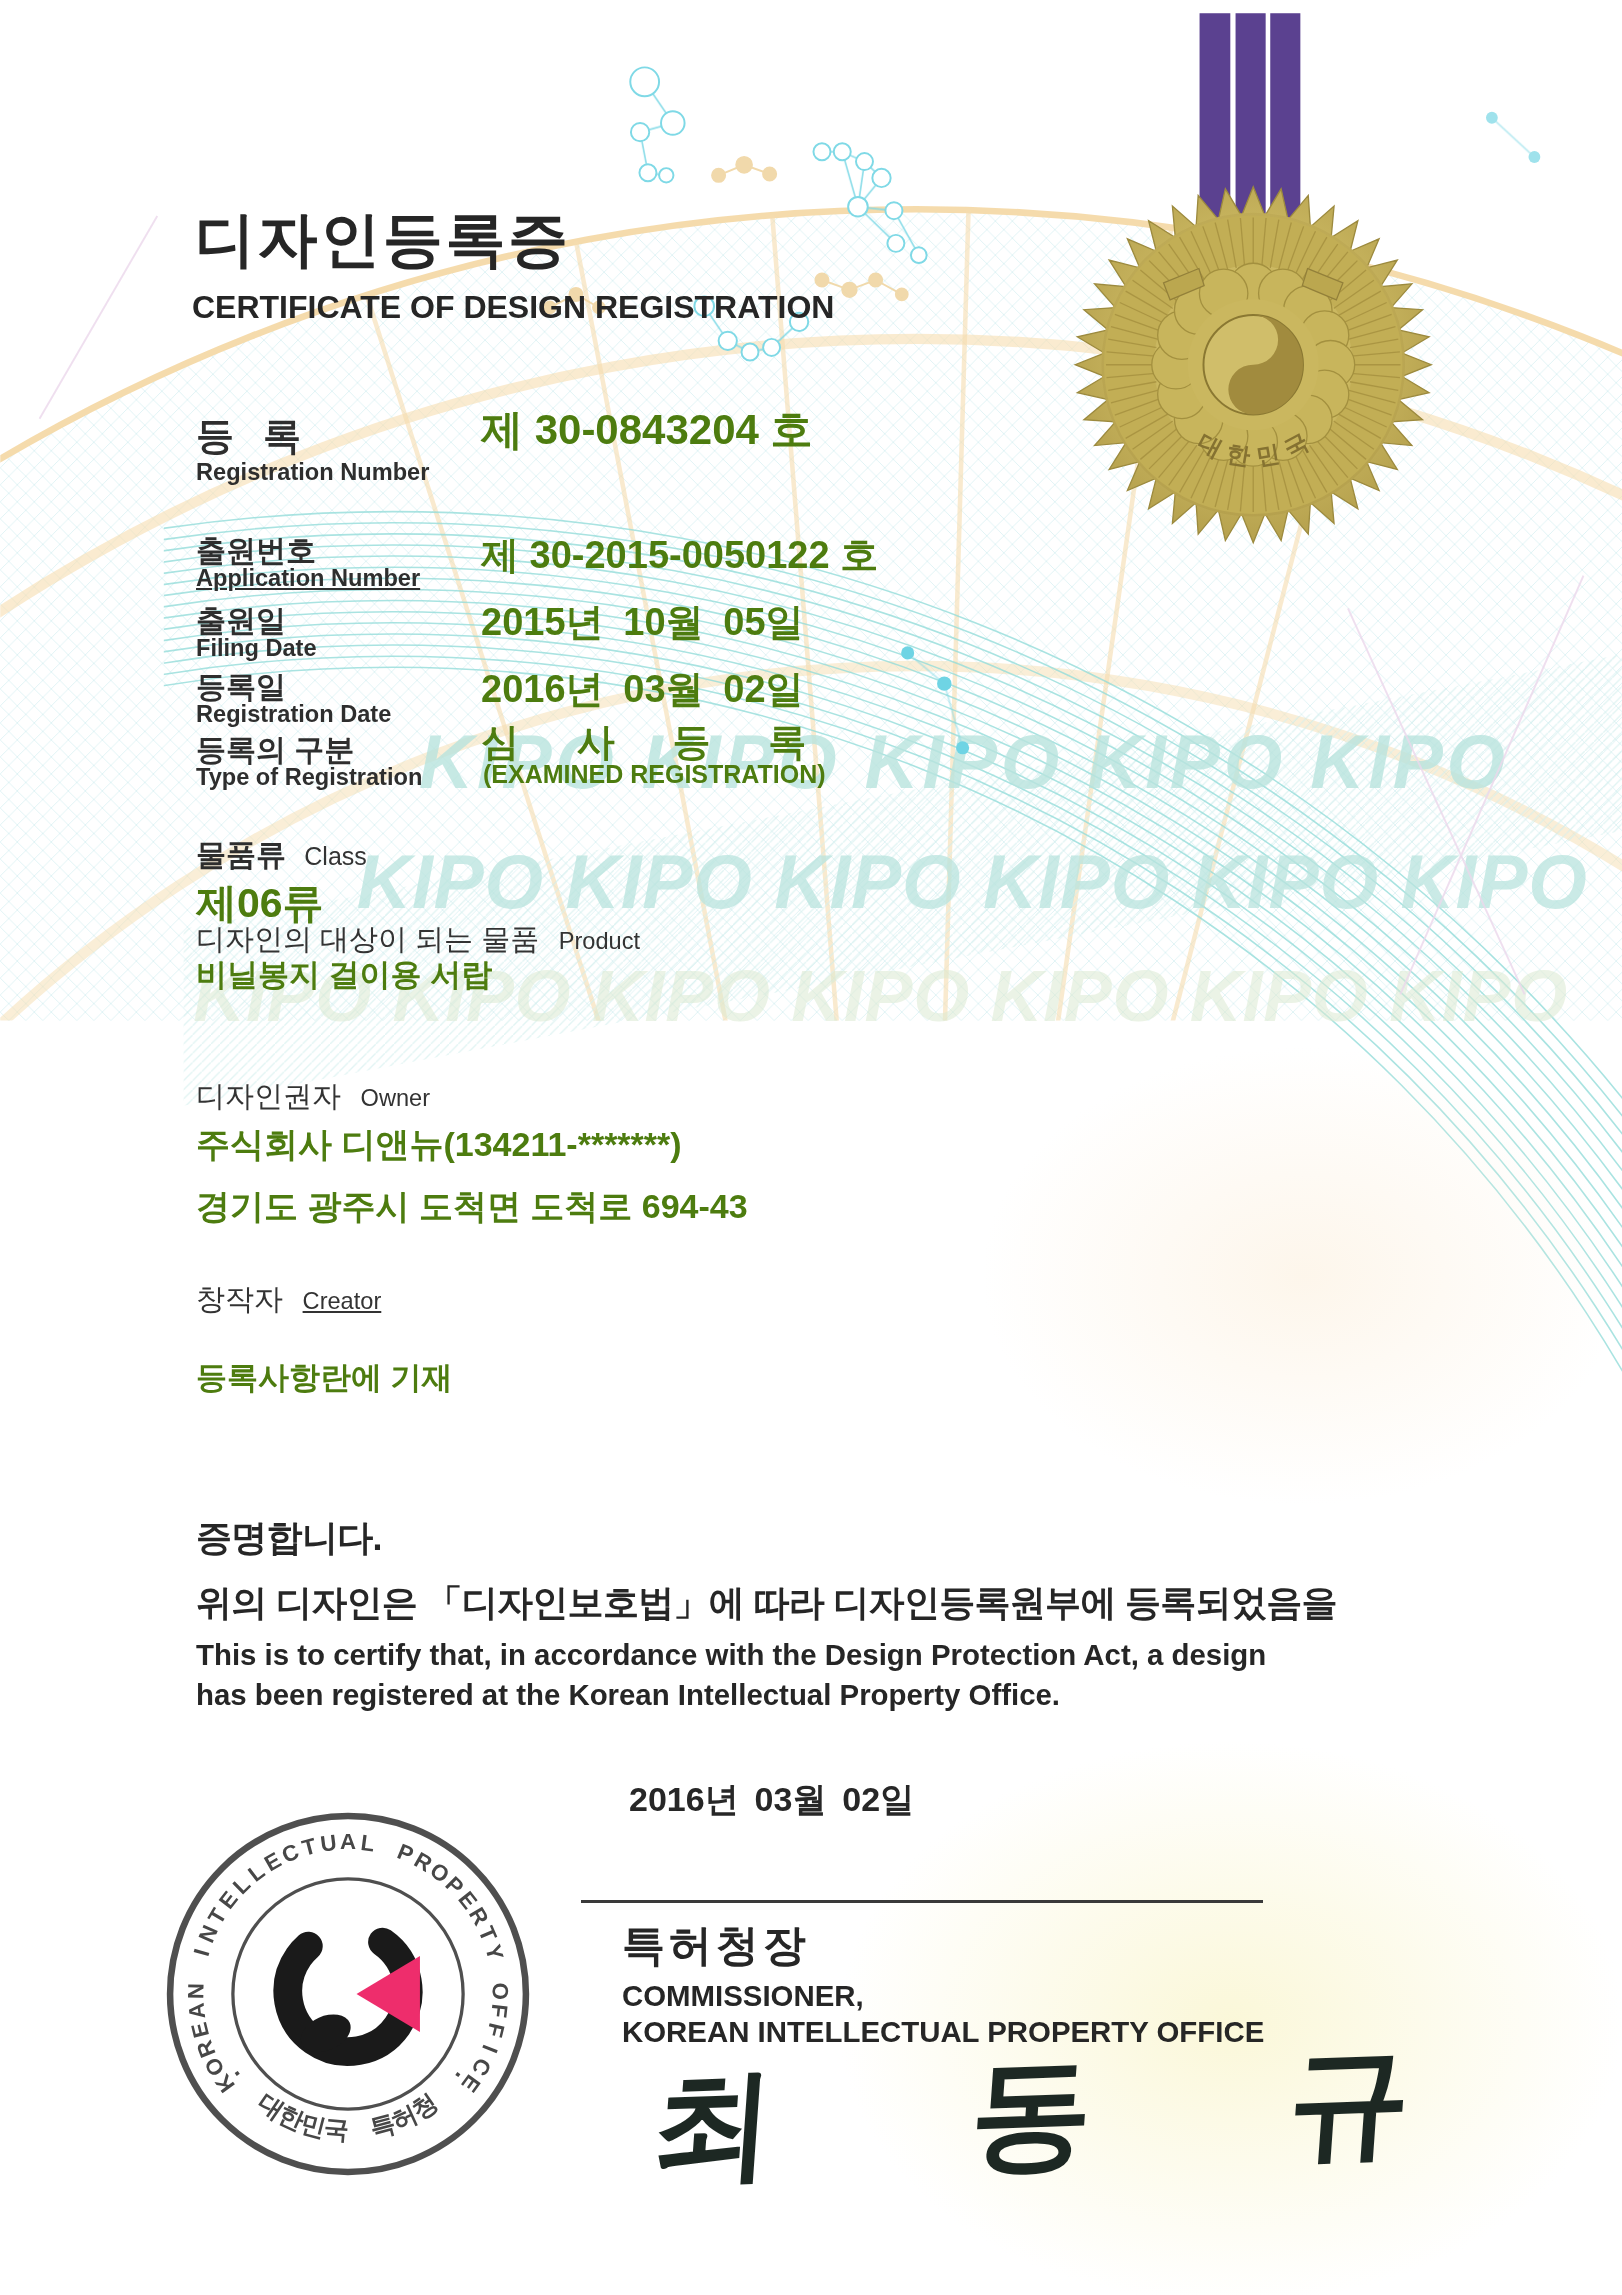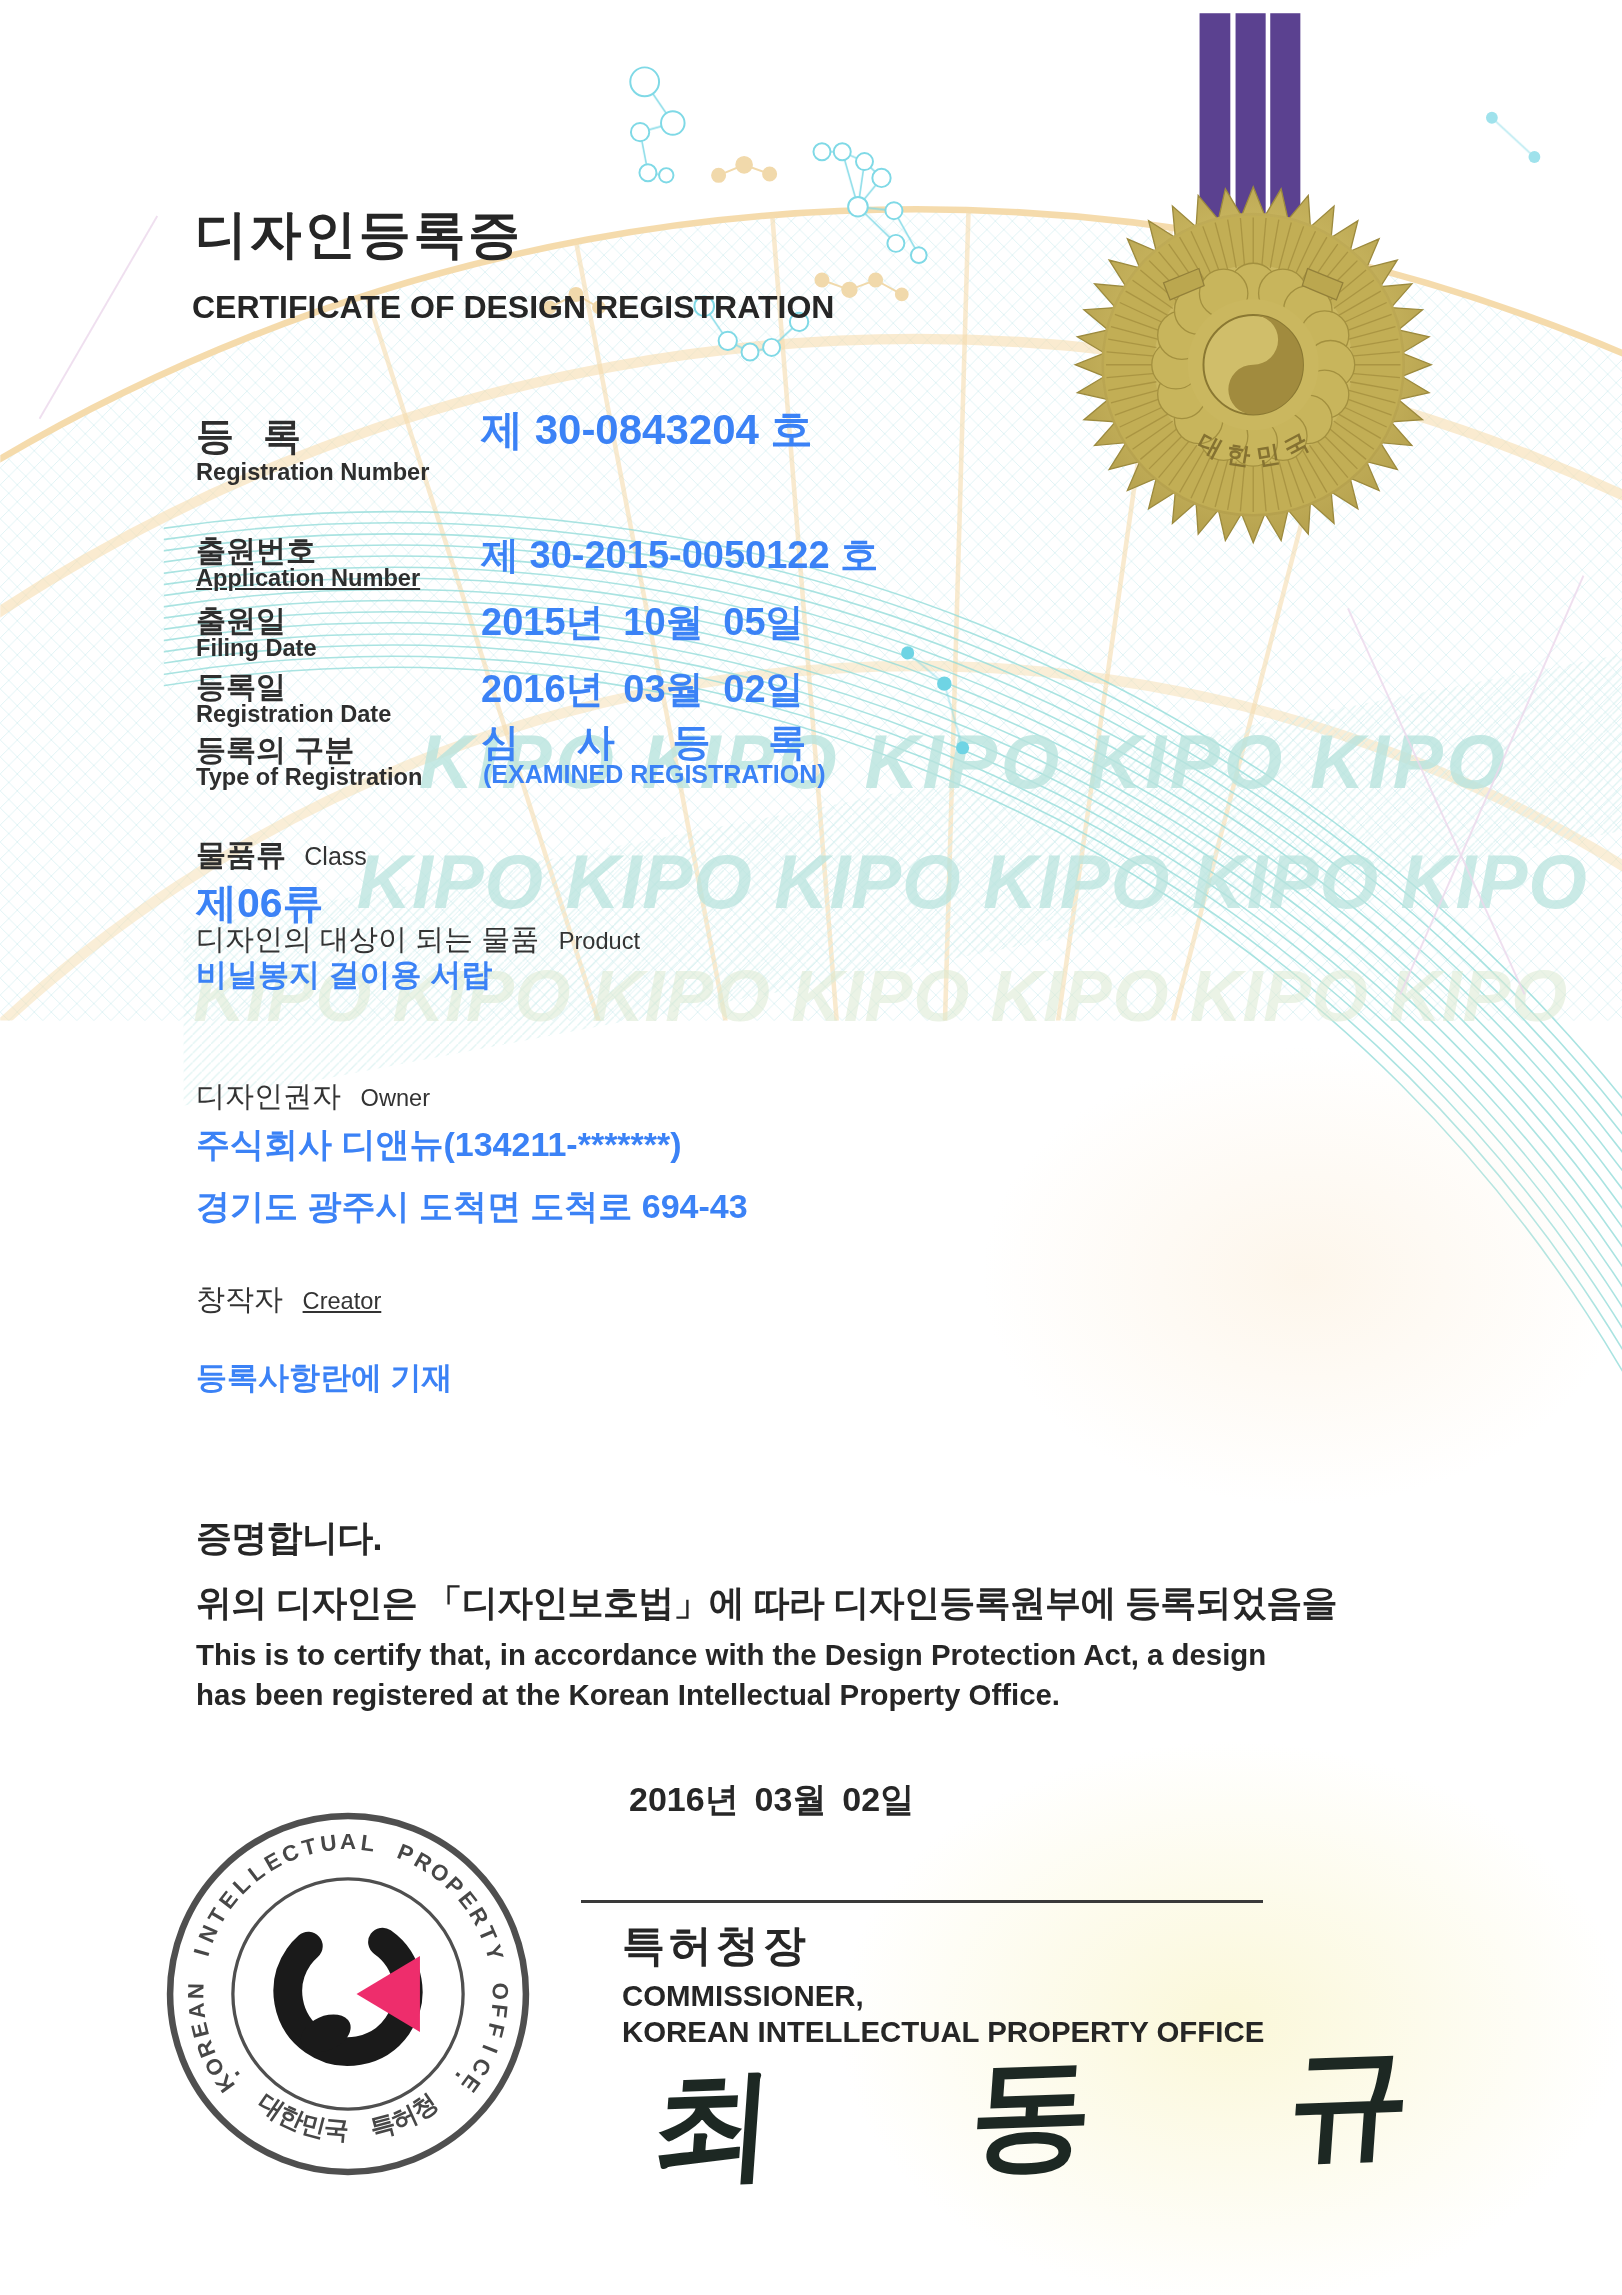--- a/index.html
+++ b/index.html
@@ -2,21 +2,21 @@
 <html style="font-size:10.5px"><head>
 <meta charset="utf-8">
 <style>
   html,body{margin:0;padding:0;background:#fff;}
   #page{position:relative;width:1623px;height:2295px;background:#ffffff;overflow:hidden;
         font-family:"Liberation Sans",sans-serif;color:#2d2d2d;}
   .abs{position:absolute;}
   svg{display:block;}
   .ko-big-label{font-weight:700;color:#2e2e2e;}
   .en-sub{font-weight:700;color:#2e2e2e;}
-  .val{font-weight:700;color:#3b82f6;}
+  .val{font-weight:700;color:#4d7c0f;}
   .midlabel{font-weight:500;color:#333;}
   .statement-ko{font-size:36px;font-weight:600;line-height:65px;color:#262626;letter-spacing:-0.7px;}
   .statement-en{font-size:29.4px;font-weight:700;line-height:40px;color:#262626;}
   .rule{background:#3a3a3a;}
   .sig{font-family:"DejaVu Serif",serif;font-size:121px;font-weight:600;color:#1d2823;
        letter-spacing:77px;transform:skewX(-6deg) rotate(-2deg);white-space:nowrap;}
   .wash1{background:radial-gradient(closest-side,rgba(250,246,210,.85),rgba(250,246,210,0));}
   .wash2{background:radial-gradient(closest-side,rgba(252,240,222,.6),rgba(252,240,222,0));}
 </style>
 </head>
@@ -190,21 +190,21 @@
       <path d="M452 420 L398 398 L390 424 L442 446 Z" fill="#bba74f" stroke="#93803a" stroke-width="2"></path>
       <g id="medal-text" font-family="Liberation Sans, sans-serif" font-weight="700" fill="#857231" font-size="36">
           <text x="243.6" y="679.2" text-anchor="middle" transform="rotate(28.0 243.6 679.2)">대</text>
           <text x="290.3" y="695.0" text-anchor="middle" transform="rotate(9.3 290.3 695.0)">한</text>
           <text x="339.7" y="695.0" text-anchor="middle" transform="rotate(-9.3 339.7 695.0)">민</text>
           <text x="386.4" y="679.2" text-anchor="middle" transform="rotate(-28.0 386.4 679.2)">국</text>
         </g>
     </g>
   </svg>
 
-  <div class="abs" style="left:195px;top:200px;font-size:52px;font-weight:800;letter-spacing:2.6px;color:#262626;">디자인등록증</div>
+  <div class="abs" style="left:195px;top:200px;font-size:60px;font-weight:800;letter-spacing:2.6px;color:#262626;">디자인등록증</div>
   <div class="abs" style="left:192px;top:289px;font-size:32px;font-weight:700;letter-spacing:0px;color:#262626;">CERTIFICATE OF DESIGN REGISTRATION</div>
 
   <div class="abs ko-big-label" style="left:196px;top:411px;font-size:38px;letter-spacing:9.2px;">등 록</div>
   <div class="abs en-sub" style="left:196px;top:459px;font-size:23.6px;">Registration Number</div>
   <div class="abs val" style="left:481px;top:402px;font-size:42px;">제 30-0843204 호</div>
 
   <div class="abs ko-big-label" style="left:196px;top:531px;font-size:30px;">출원번호</div>
   <div class="abs en-sub" style="left:196px;top:565px;font-size:23.6px;text-decoration:underline;">Application Number</div>
   <div class="abs val" style="left:481px;top:530px;font-size:38px;">제 30-2015-0050122 호</div>
 

